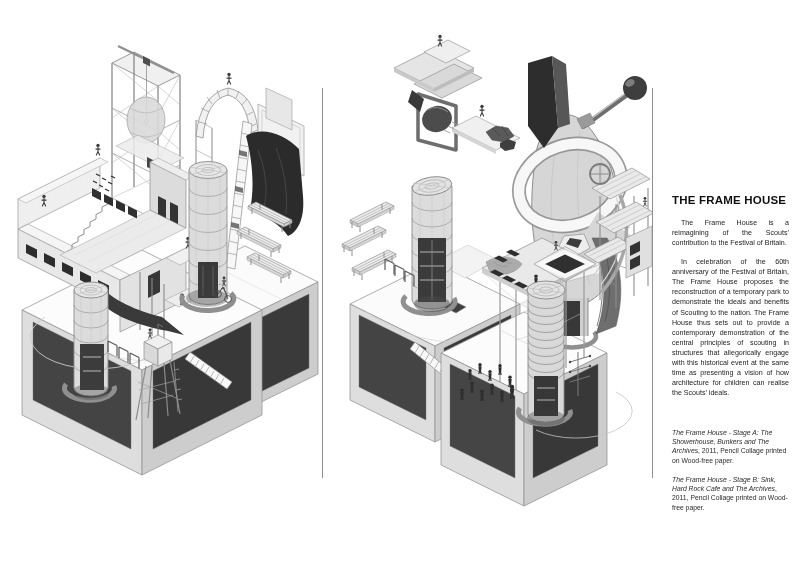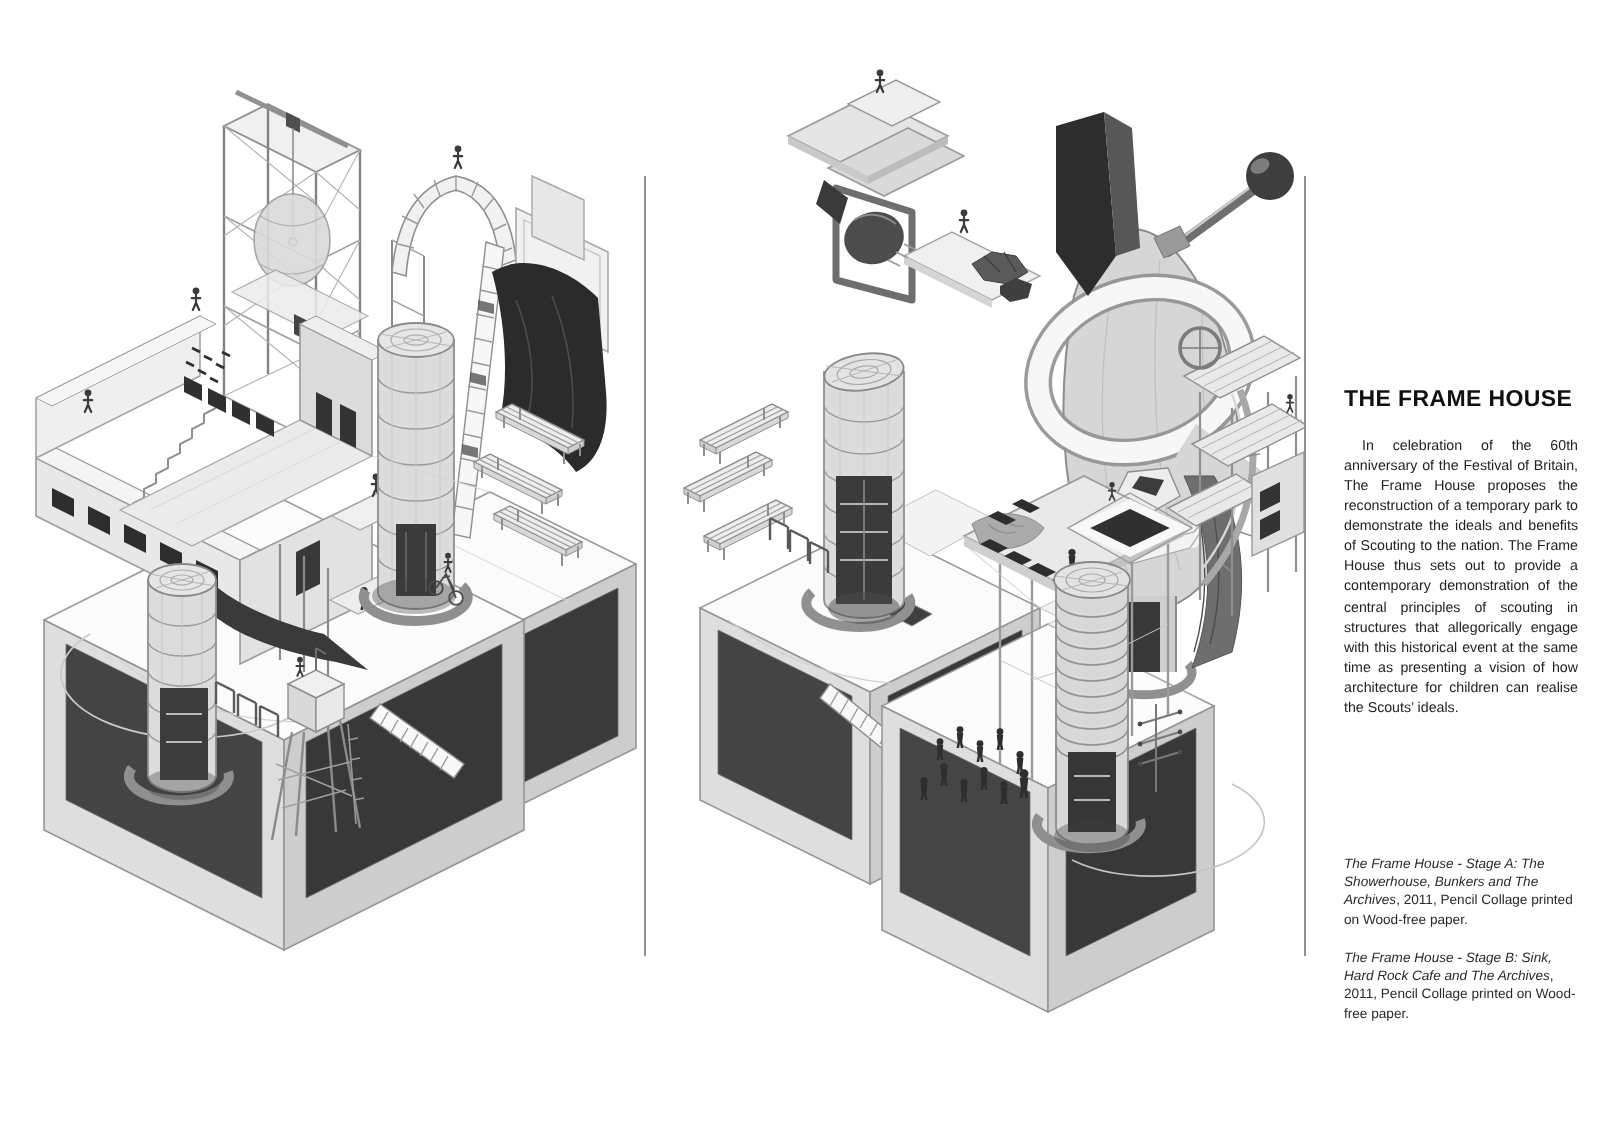--- a/index.html
+++ b/index.html
@@ -400,20 +400,21 @@
       <use href="#person-s" transform="translate(512,399) scale(1.25)"></use>
       <use href="#person" transform="translate(438,292)"></use>
     </g>
     <path d="M520,304 L482,272" stroke="#cccccc" stroke-width="0.5"></path>
   </svg>
 
   <div class="divider divider-b"></div>
 
   <div class="text-col">
     <h1 class="title">THE FRAME HOUSE</h1>
+    <p class="body-p">The Frame House is a reimagining of the Scouts’ contribution to the Festival of Britain.</p>
     <p class="body-p">In celebration of the 60th anniversary of the Festival of Britain, The Frame House proposes the reconstruction of a temporary park to demonstrate the ideals and benefits of Scouting to the nation. The Frame House thus sets out to provide a contemporary demonstration of the central principles of scouting in structures that allegorically engage with this historical event at the same time as presenting a vision of how architecture for children can realise the Scouts’ ideals.</p>
   </div>
 
   <div class="captions">
     <p class="caption"><span class="cap-title">The Frame House - Stage A: The Showerhouse, Bunkers and The Archives</span><span>, 2011, Pencil Collage printed on Wood-free paper.</span></p>
     <p class="caption"><span class="cap-title">The Frame House - Stage B: Sink, Hard Rock Cafe and The Archives</span><span>, 2011, Pencil Collage printed on Wood-free paper.</span></p>
   </div>
 
 </div>
 

